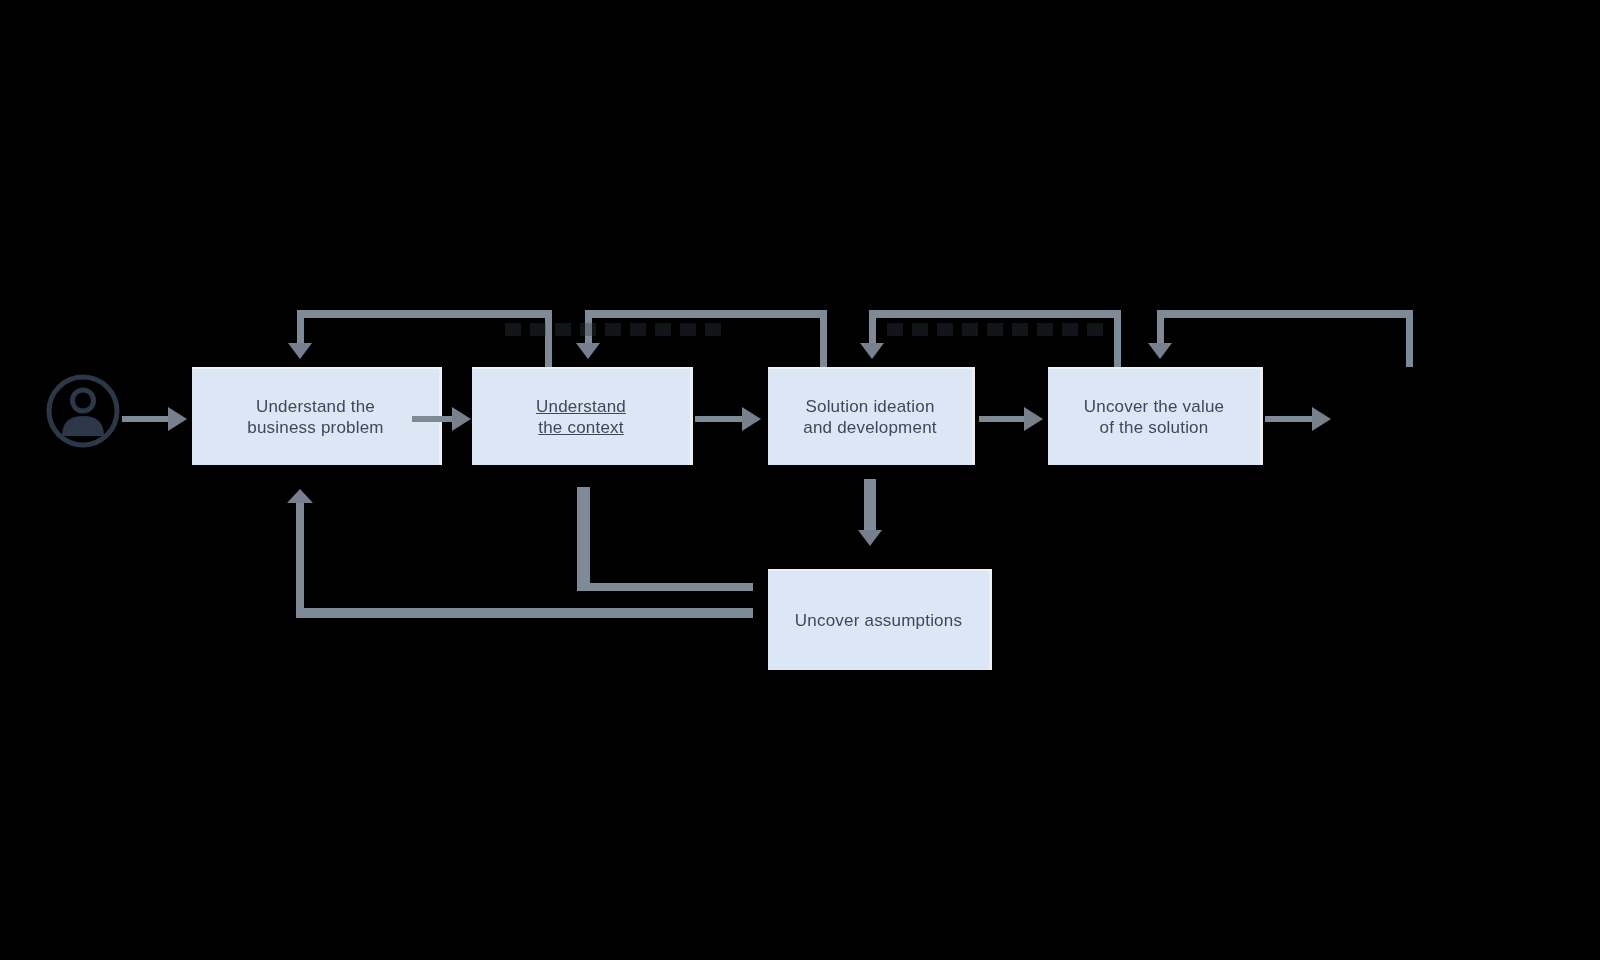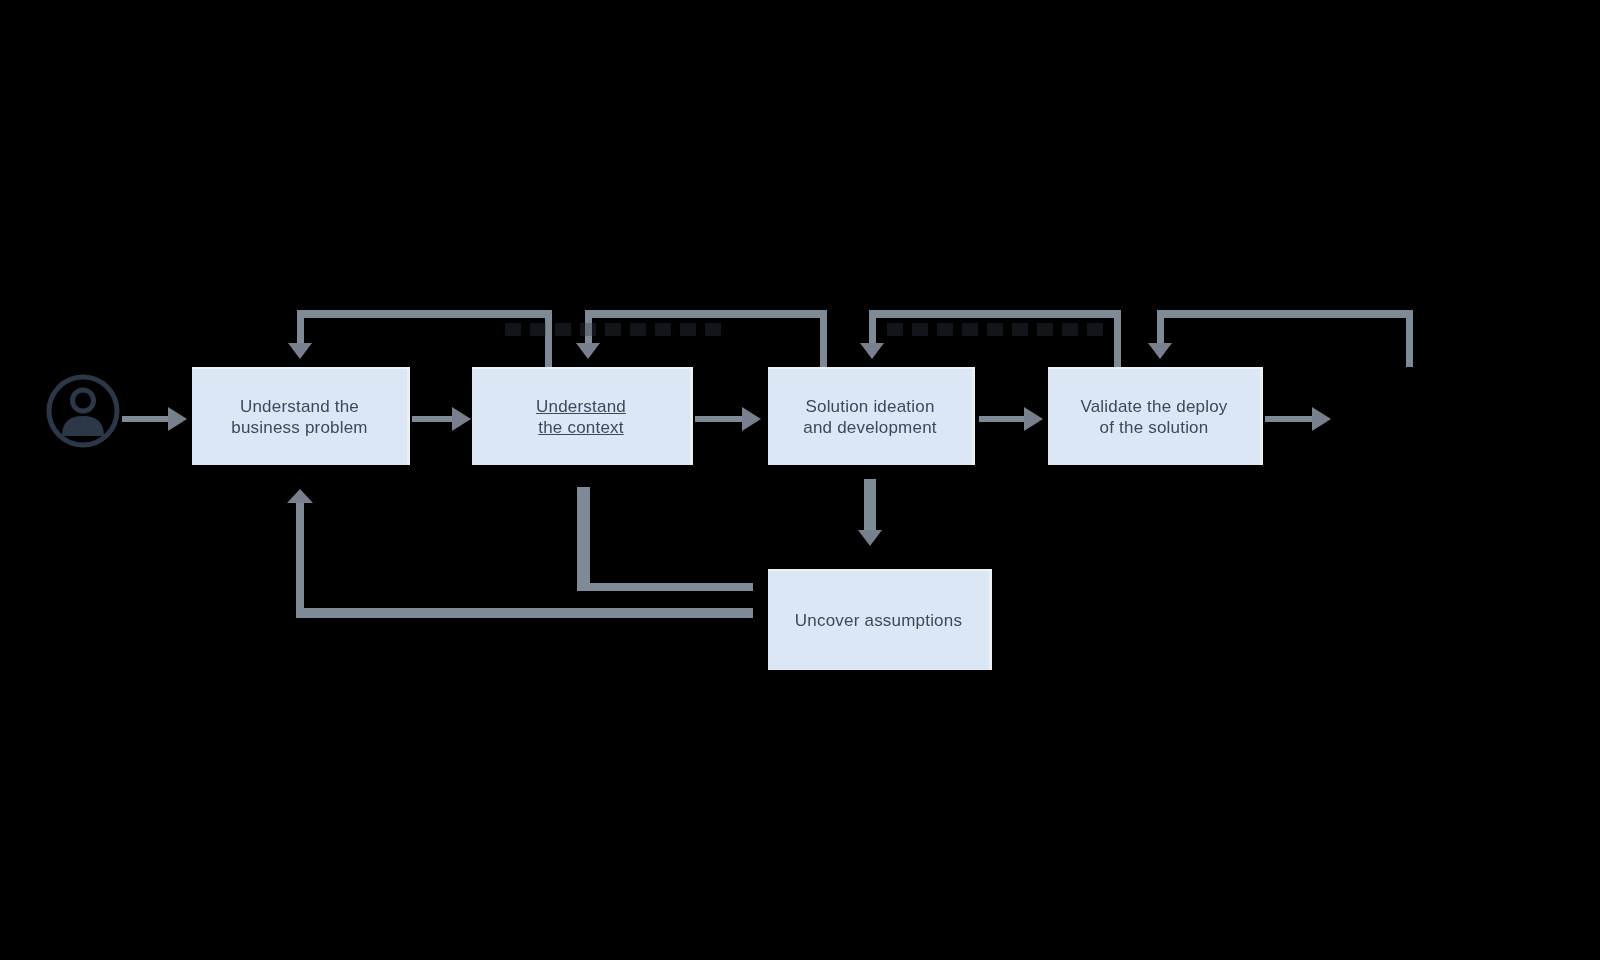--- a/index.html
+++ b/index.html
@@ -45,30 +45,30 @@
 <div id="stage">
 
   <div style="position:absolute;left:42px;top:370px;width:82px;height:82px;">
     <svg class="icon-svg" width="82" height="82" viewBox="0 0 82 82">
       <circle cx="41" cy="41" r="34"></circle>
       <circle cx="41" cy="30.5" r="10.5"></circle>
       <path class="fillpart" d="M20 66 q0 -20 21 -20 q21 0 21 20 z"></path>
     </svg>
   </div>
 
-  <div class="node" style="left:192px;top:367px;width:218px;height:98px;">Understand the
+  <div class="node" style="left:192px;top:367px;width:250px;height:98px;">Understand the
 business problem</div>
 
   <div class="node" style="left:472px;top:367px;width:221px;height:98px;text-decoration:underline;">Understand
 the context</div>
 
   <div class="node" style="left:768px;top:367px;width:207px;height:98px;">Solution ideation
 and development</div>
 
-  <div class="node" style="left:1048px;top:367px;width:215px;height:98px;">Validate the deploy
+  <div class="node" style="left:1048px;top:367px;width:215px;height:98px;">Uncover the value
 of the solution</div>
 
 
   <div class="node" style="left:768px;top:545px;width:224px;height:101px;margin-top:24px;">Uncover assumptions</div>
 
   <div class="hline" style="left:122px;top:416px;width:48px;height:6px;"></div>
   <div class="arrow-right" style="left:168px;top:407px;"></div>
 
   <div class="hline" style="left:412px;top:416px;width:42px;height:6px;"></div>
   <div class="arrow-right" style="left:452px;top:407px;"></div>

